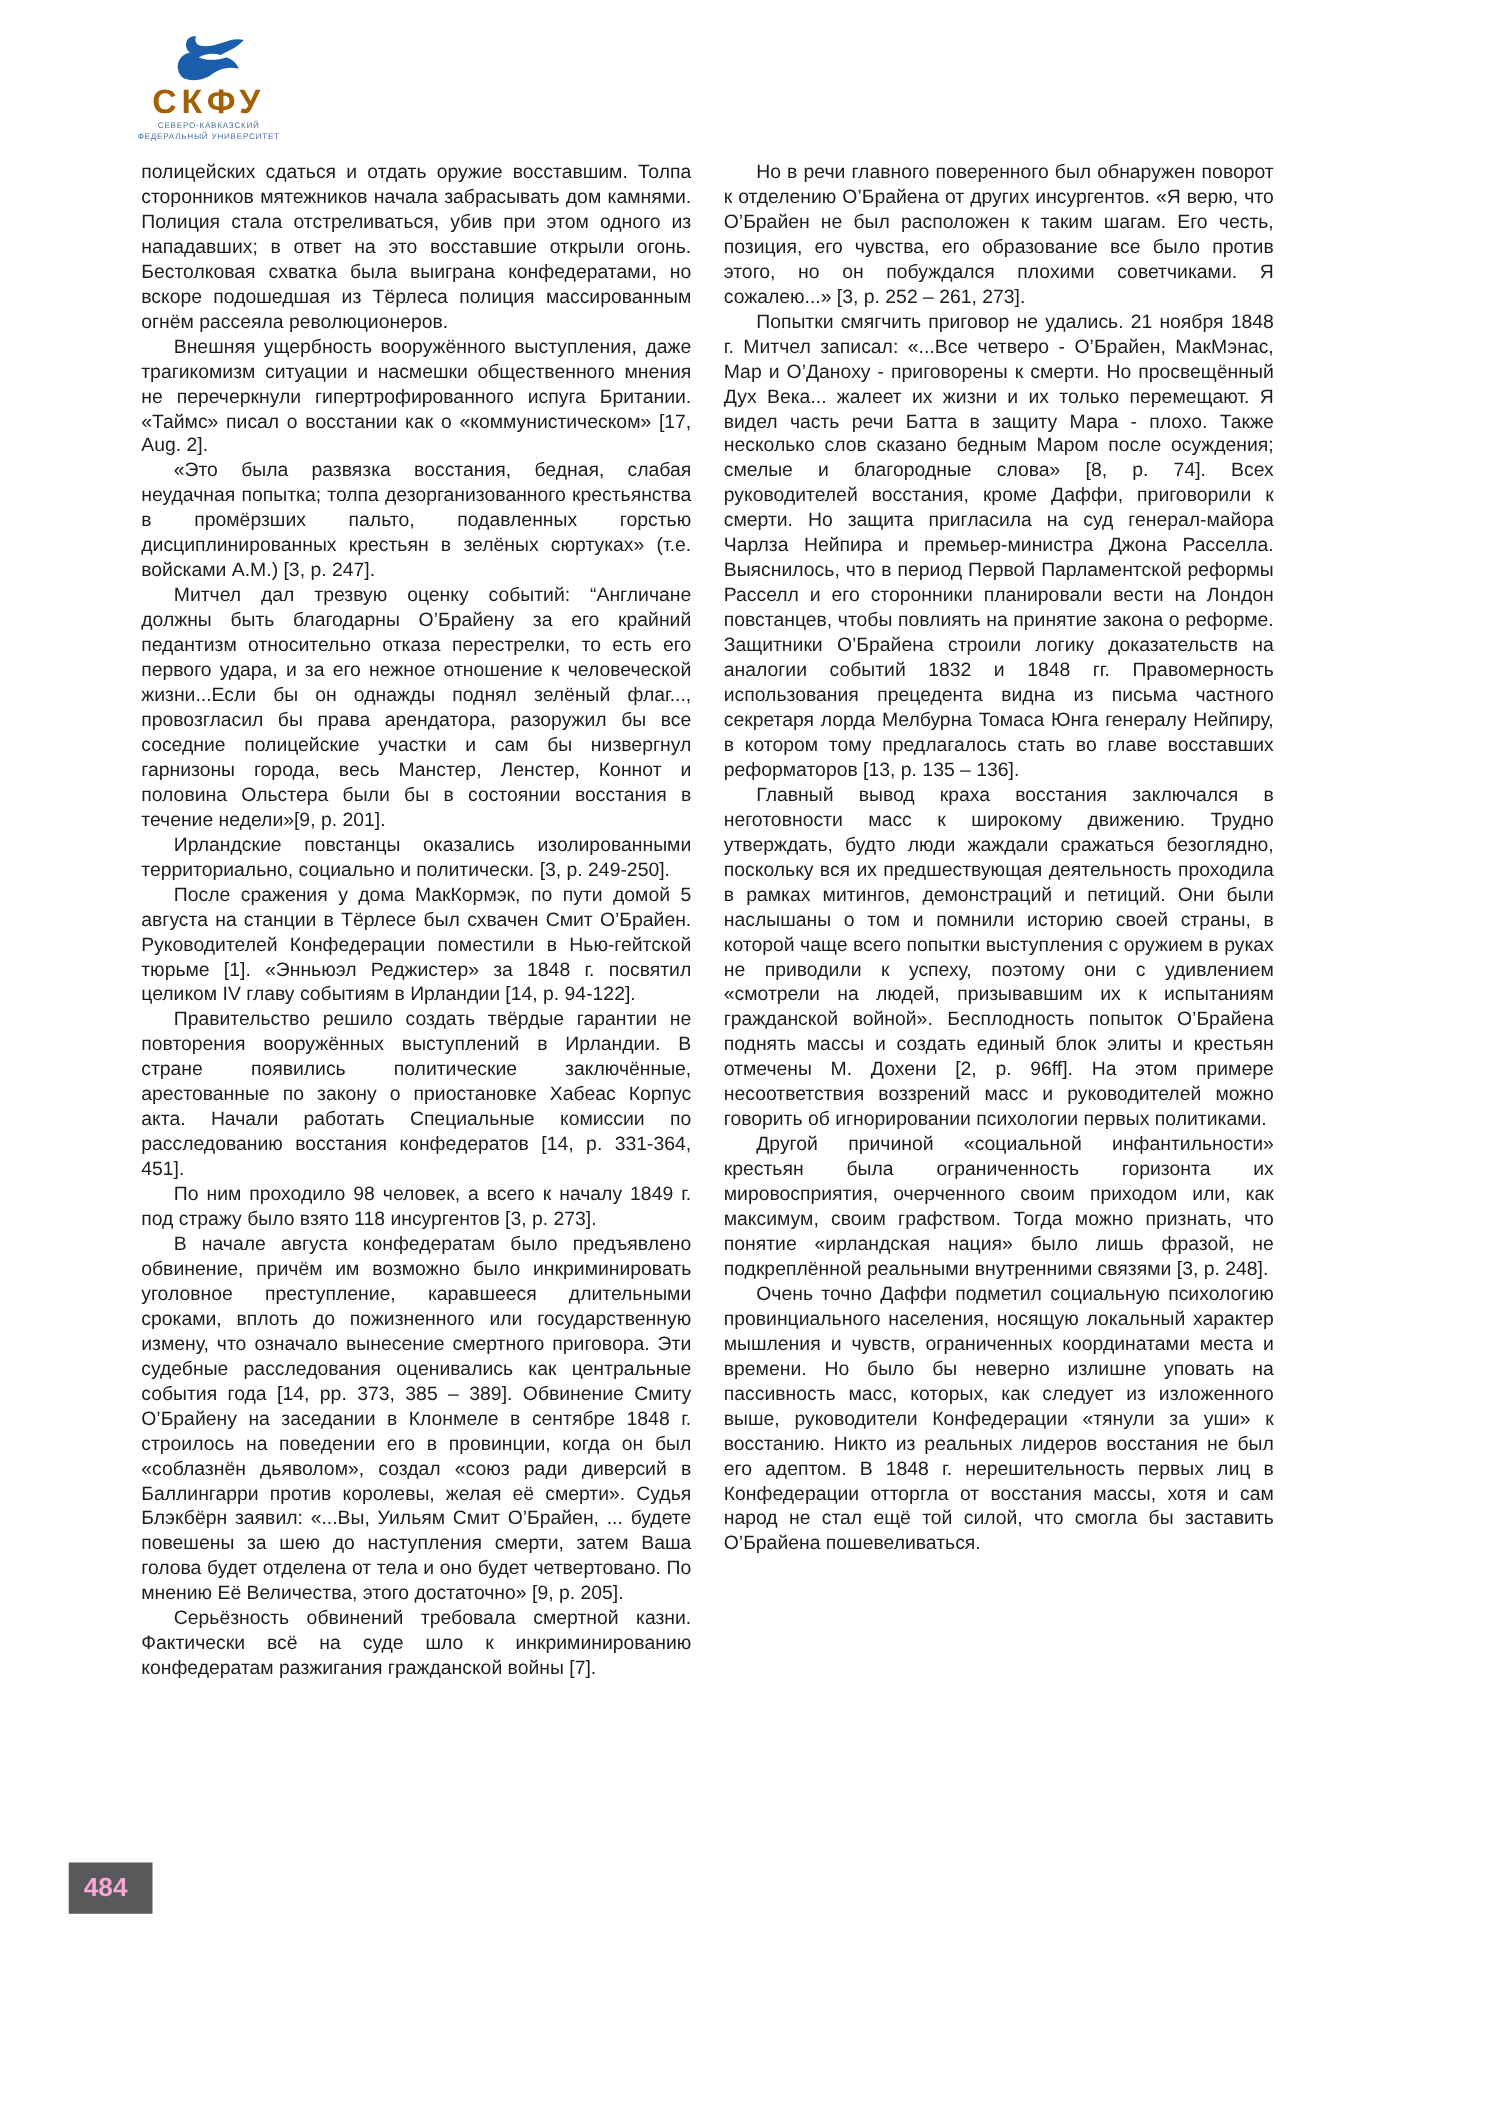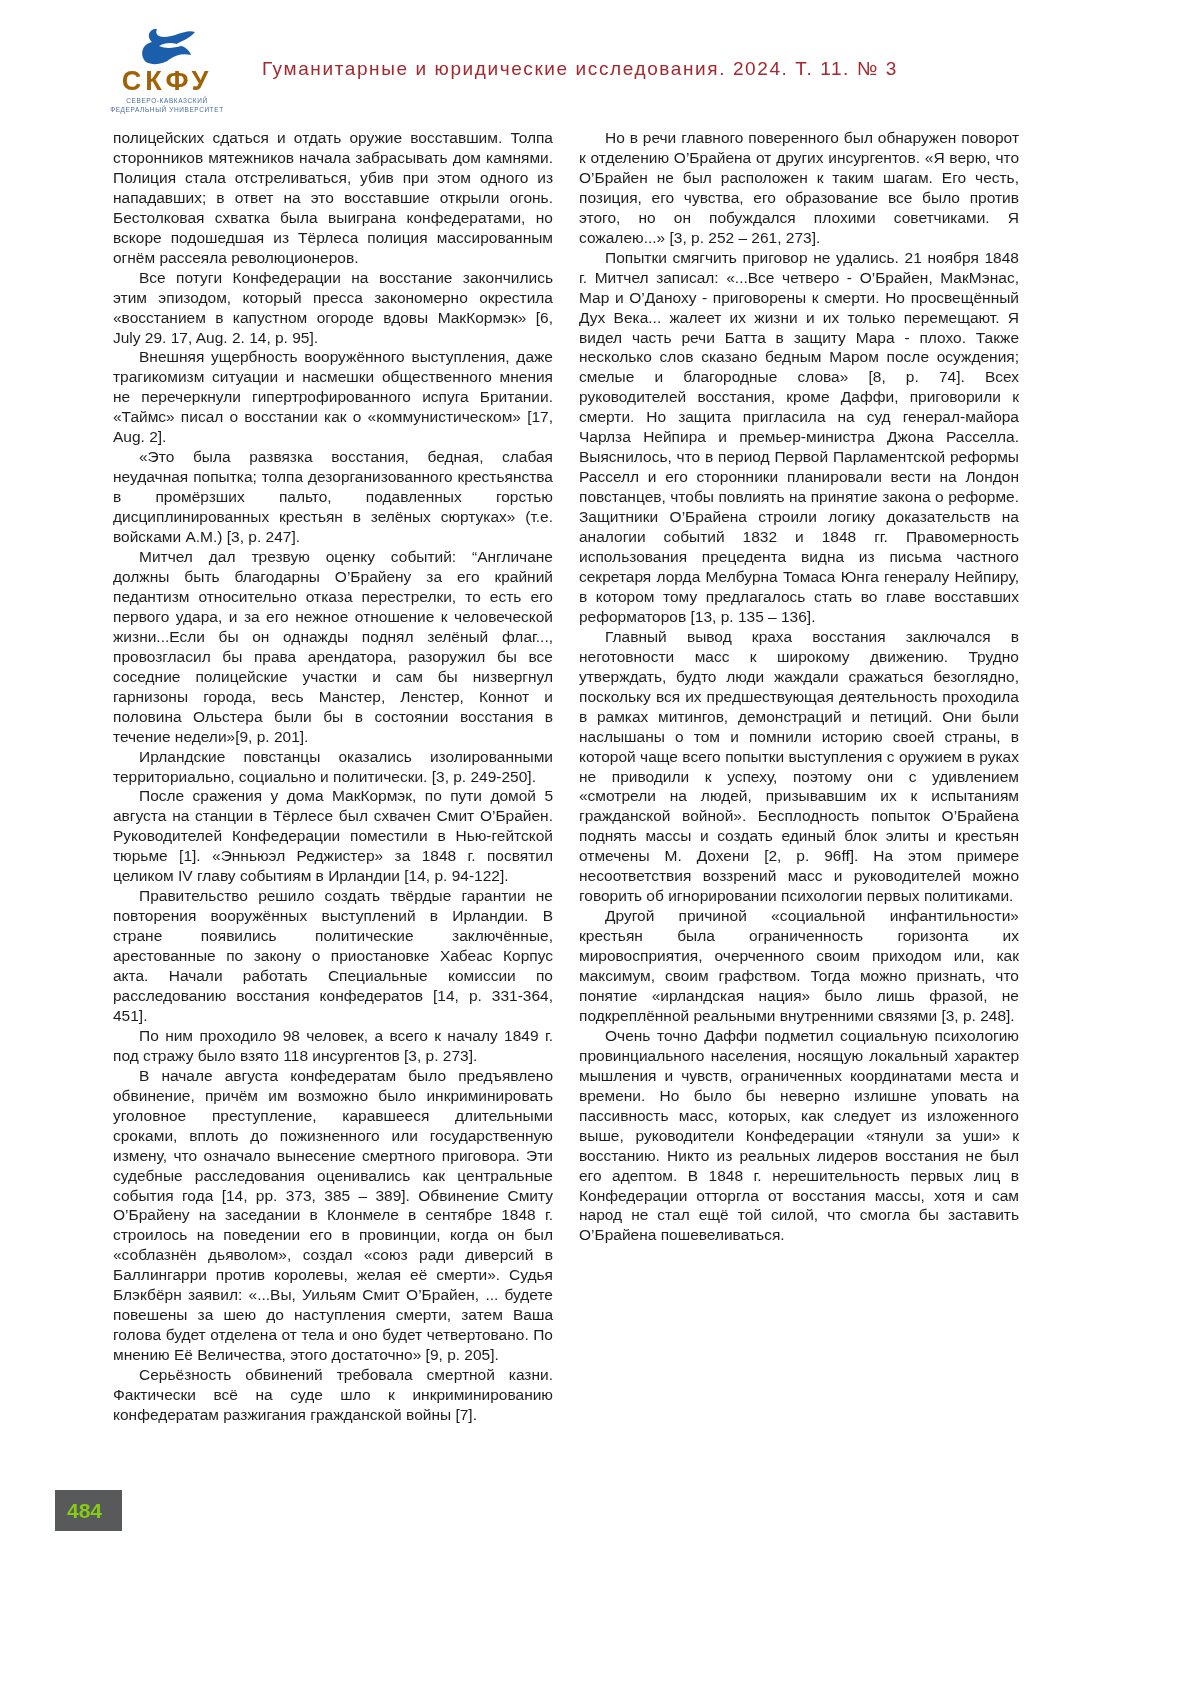--- a/index.html
+++ b/index.html
@@ -63,21 +63,21 @@
   .column { width: 440px; }
   .para { text-indent: 26px; }
   .para.no-indent { text-indent: 0; }
   .page-number {
     position: absolute;
     left: 55px;
     top: 1490px;
     width: 67px;
     height: 41px;
     background: #58595b;
-    color: #84cc16;
+    color: #f9a8d4;
     font-size: 21px;
     font-weight: bold;
     display: flex;
     align-items: center;
     padding-left: 12px;
   }
 </style>
 </head>
 <body>
 
@@ -86,27 +86,25 @@
   <header class="page-header">
     <div class="logo">
       <svg class="swan-svg" viewBox="0 0 60 42" aria-hidden="true">
         <path d="M9,38 C2,31 5,20 15,18 C9,13 12,4 20,5 C18,9 20,13 27,13 C39,13 48,5 58,8 C52,15 44,17 38,21 C46,21 52,25 54,31 C46,29 39,31 33,35 C27,40 16,42 9,38 Z" fill="#1b5eab"></path>
         <path d="M22,22 C28,18 38,18 44,22 C38,24 28,25 22,22 Z" fill="#ffffff"></path>
       </svg>
       <div class="logo-abbr">СКФУ</div>
       <div class="logo-cap">СЕВЕРО-КАВКАЗСКИЙ</div>
       <div class="logo-cap">ФЕДЕРАЛЬНЫЙ УНИВЕРСИТЕТ</div>
     </div>
-    <div class="journal-title">Гуманитарные и юридические исследования. 2024. Т. 11. № 3</div>
   </header>
 
   <main class="content">
     <div class="column">
       <p class="para no-indent">полицейских сдаться и отдать оружие восставшим. Толпа сторонников мятежников начала забрасывать дом камнями. Полиция стала отстреливаться, убив при этом одного из нападавших; в ответ на это восставшие открыли огонь. Бестолковая схватка была выиграна конфедератами, но вскоре подошедшая из Тёрлеса полиция массированным огнём рассеяла революционеров.</p>
-      <p class="para">Все потуги Конфедерации на восстание закончились этим эпизодом, который пресса закономерно окрестила «восстанием в капустном огороде вдовы МакКормэк» [6, July 29. 17, Aug. 2. 14, p. 95].</p>
       <p class="para">Внешняя ущербность вооружённого выступления, даже трагикомизм ситуации и насмешки общественного мнения не перечеркнули гипертрофированного испуга Британии. «Таймс» писал о восстании как о «коммунистическом» [17, Aug. 2].</p>
       <p class="para">«Это была развязка восстания, бедная, слабая неудачная попытка; толпа дезорганизованного крестьянства в промёрзших пальто, подавленных горстью дисциплинированных крестьян в зелёных сюртуках» (т.е. войсками А.М.) [3, р. 247].</p>
       <p class="para">Митчел дал трезвую оценку событий: “Англичане должны быть благодарны О’Брайену за его крайний педантизм относительно отказа перестрелки, то есть его первого удара, и за его нежное отношение к человеческой жизни...Если бы он однажды поднял зелёный флаг..., провозгласил бы права арендатора, разоружил бы все соседние полицейские участки и сам бы низвергнул гарнизоны города, весь Манстер, Ленстер, Коннот и половина Ольстера были бы в состоянии восстания в течение недели»[9, р. 201].</p>
       <p class="para">Ирландские повстанцы оказались изолированными территориально, социально и политически. [3, р. 249-250].</p>
       <p class="para">После сражения у дома МакКормэк, по пути домой 5 августа на станции в Тёрлесе был схвачен Смит О’Брайен. Руководителей Конфедерации поместили в Нью-гейтской тюрьме [1]. «Энньюэл Реджистер» за 1848 г. посвятил целиком IV главу событиям в Ирландии [14, р. 94-122].</p>
       <p class="para">Правительство решило создать твёрдые гарантии не повторения вооружённых выступлений в Ирландии. В стране появились политические заключённые, арестованные по закону о приостановке Хабеас Корпус акта. Начали работать Специальные комиссии по расследованию восстания конфедератов [14, р. 331-364, 451].</p>
       <p class="para">По ним проходило 98 человек, а всего к началу 1849 г. под стражу было взято 118 инсургентов [3, р. 273].</p>
       <p class="para">В начале августа конфедератам было предъявлено обвинение, причём им возможно было инкриминировать уголовное преступление, каравшееся длительными сроками, вплоть до пожизненного или государственную измену, что означало вынесение смертного приговора. Эти судебные расследования оценивались как центральные события года [14, рр. 373, 385 – 389]. Обвинение Смиту О’Брайену на заседании в Клонмеле в сентябре 1848 г. строилось на поведении его в провинции, когда он был «соблазнён дьяволом», создал «союз ради диверсий в Баллингарри против королевы, желая её смерти». Судья Блэкбёрн заявил: «...Вы, Уильям Смит О’Брайен, ... будете повешены за шею до наступления смерти, затем Ваша голова будет отделена от тела и оно будет четвертовано. По мнению Её Величества, этого достаточно» [9, р. 205].</p>
       <p class="para">Серьёзность обвинений требовала смертной казни. Фактически всё на суде шло к инкриминированию конфедератам разжигания гражданской войны [7].</p>
     </div>

